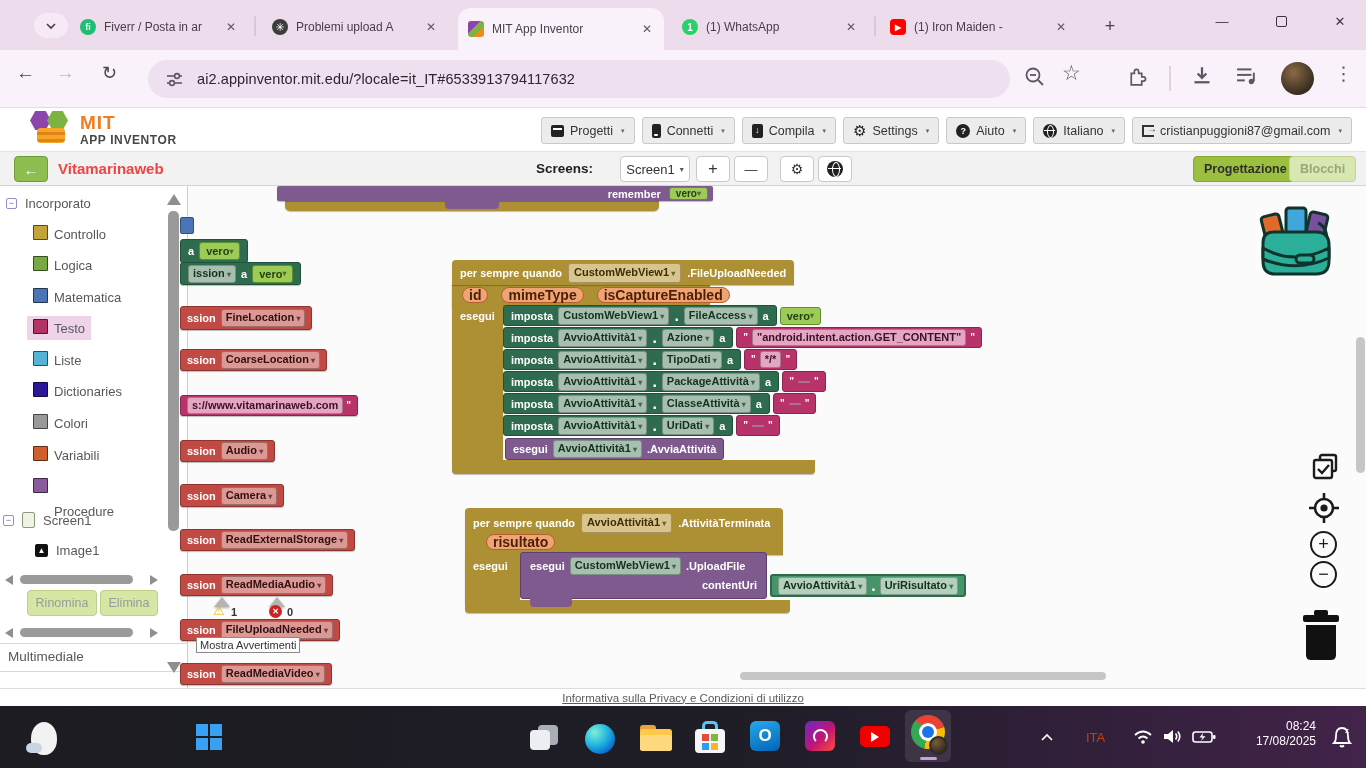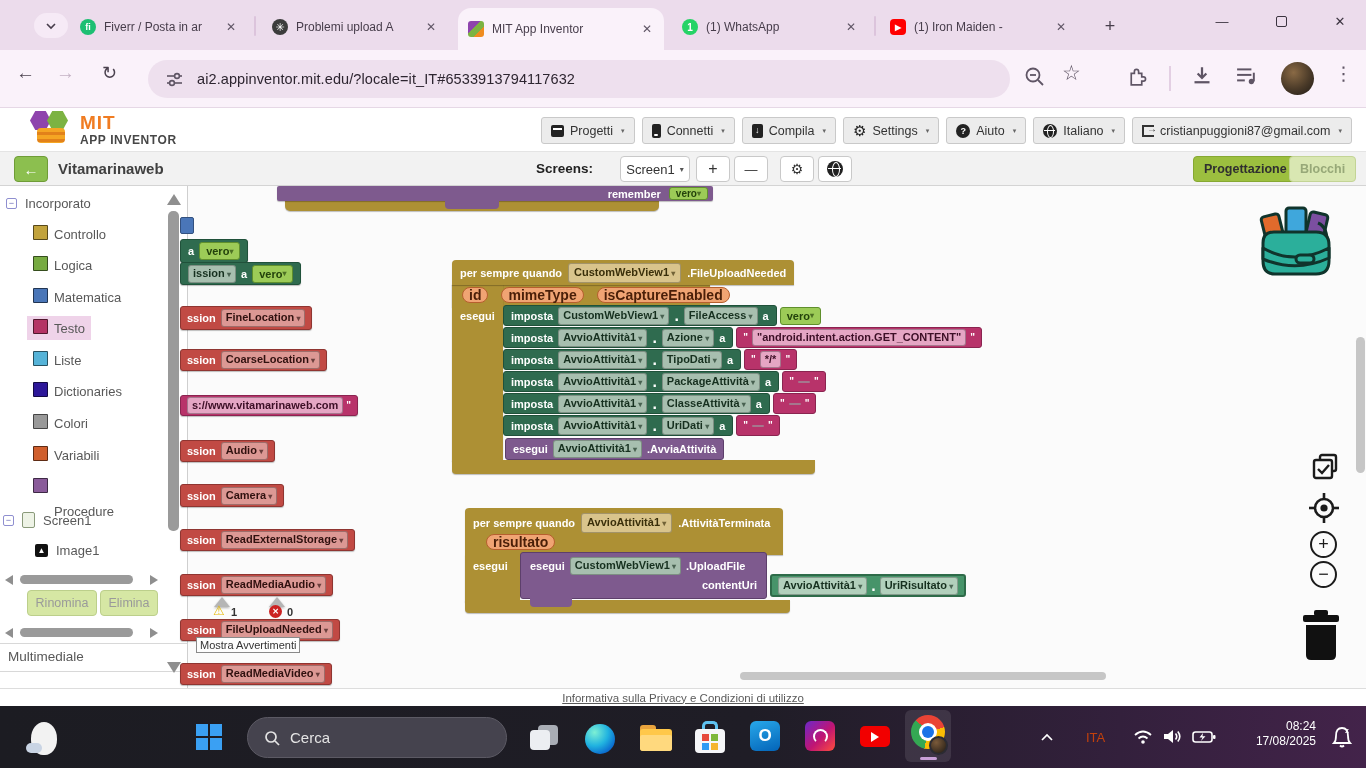--- a/index.html
+++ b/index.html
@@ -54,21 +54,21 @@
   .mi-round{width:14px;height:14px;border-radius:50%;background:#222;color:#fff;font-size:9px;font-weight:700;display:flex;align-items:center;justify-content:center}
   .mi-globe{width:14px;height:14px;border-radius:50%;background:#222;position:relative}
   .mi-globe::before{content:"";position:absolute;left:4px;top:1px;width:5px;height:11px;border:1px solid #fff;border-radius:50%}
   .mi-globe::after{content:"";position:absolute;left:1px;top:6px;width:11px;height:1px;background:#fff}
   .mi-out{width:12px;height:12px;border:2px solid #333;border-right:none;position:relative}
   .mi-out::after{content:"→";position:absolute;left:3px;top:-4px;font-size:10px;color:#333}
 
   
   .screensbar{position:absolute;left:0;top:152px;width:1366px;height:34px;background:#f2f2f2;border-bottom:1px solid #d4d4d4}
   .backbtn{position:absolute;left:14px;top:156px;width:34px;height:26px;background:#8cbf4f;border:1px solid #6f9c37;border-radius:4px;color:#fff;font-size:15px;font-weight:700;display:flex;align-items:center;justify-content:center}
-  .projname{position:absolute;left:58px;top:160px;font-size:15px;font-weight:700;color:#404040}
+  .projname{position:absolute;left:58px;top:160px;font-size:15px;font-weight:700;color:#ef4444}
   .screenslabel{position:absolute;left:536px;top:161px;font-size:13.5px;font-weight:700;color:#222}
   .sbtn{position:absolute;top:156px;height:26px;background:#fff;border:1px solid #c9c9c9;border-radius:4px;display:flex;align-items:center;justify-content:center;font-size:13px;color:#333}
   .scaret::after{content:"▾";font-size:8px;color:#555;margin-left:5px}
   .viewbtn{position:absolute;top:156px;height:26px;border-radius:4px;display:flex;align-items:center;padding:0 10px;font-size:12.5px;font-weight:600}
   .gl{width:16px;height:16px;border-radius:50%;background:#222;position:relative}
   .gl::before{content:"";position:absolute;left:4.5px;top:1px;width:6px;height:13px;border:1px solid #fff;border-radius:50%}
   .gl::after{content:"";position:absolute;left:1px;top:7px;width:13px;height:1px;background:#fff}
 
   
   .palette{position:absolute;left:0;top:186px;width:188px;height:502px;background:#fff;border-right:1px solid #cfcfcf}
@@ -591,27 +591,20 @@
     <span style="position:absolute;left:2px;bottom:4px;width:16px;height:10px;background:#c9d4e4;border-radius:8px"></span>
   </div>
   <div class="tb-item" style="left:196px;top:724px">
     <span class="winlogo">
         <span></span>
         <span></span>
         <span></span>
         <span></span>
       </span>
   </div>
-  <div class="searchpill">
-    <svg width="16" height="16" viewBox="0 0 16 16">
-        <circle cx="7" cy="7" r="5" fill="none" stroke="#e4e4e4" stroke-width="1.7"></circle>
-        <line x1="11" y1="11" x2="15" y2="15" stroke="#e4e4e4" stroke-width="1.7"></line>
-      </svg>
-    <span class="searchtext">Cerca</span>
-  </div>
   <div class="tb-item" style="left:530px;top:725px;width:30px;height:26px">
     <span style="position:absolute;left:8px;top:0;width:20px;height:20px;background:#a9adb5;border-radius:4px"></span>
     <span style="position:absolute;left:0;top:5px;width:20px;height:20px;background:#eceef2;border-radius:4px"></span>
   </div>
   <div class="tb-item" style="left:585px;top:724px">
     <span style="width:30px;height:30px;border-radius:50%;background:radial-gradient(circle at 32% 28%,#7df0d4,#21b3e0 45%,#0c6fd0 75%,#0a4ba0);display:inline-block"></span>
   </div>
   <div class="tb-item" style="left:640px;top:725px;width:32px;height:28px">
     <span style="position:absolute;left:0;top:0;width:16px;height:8px;background:#e8a33d;border-radius:3px 3px 0 0"></span>
     <span style="position:absolute;left:0;top:4px;width:32px;height:22px;background:#ffc84a;border-radius:3px"></span>

